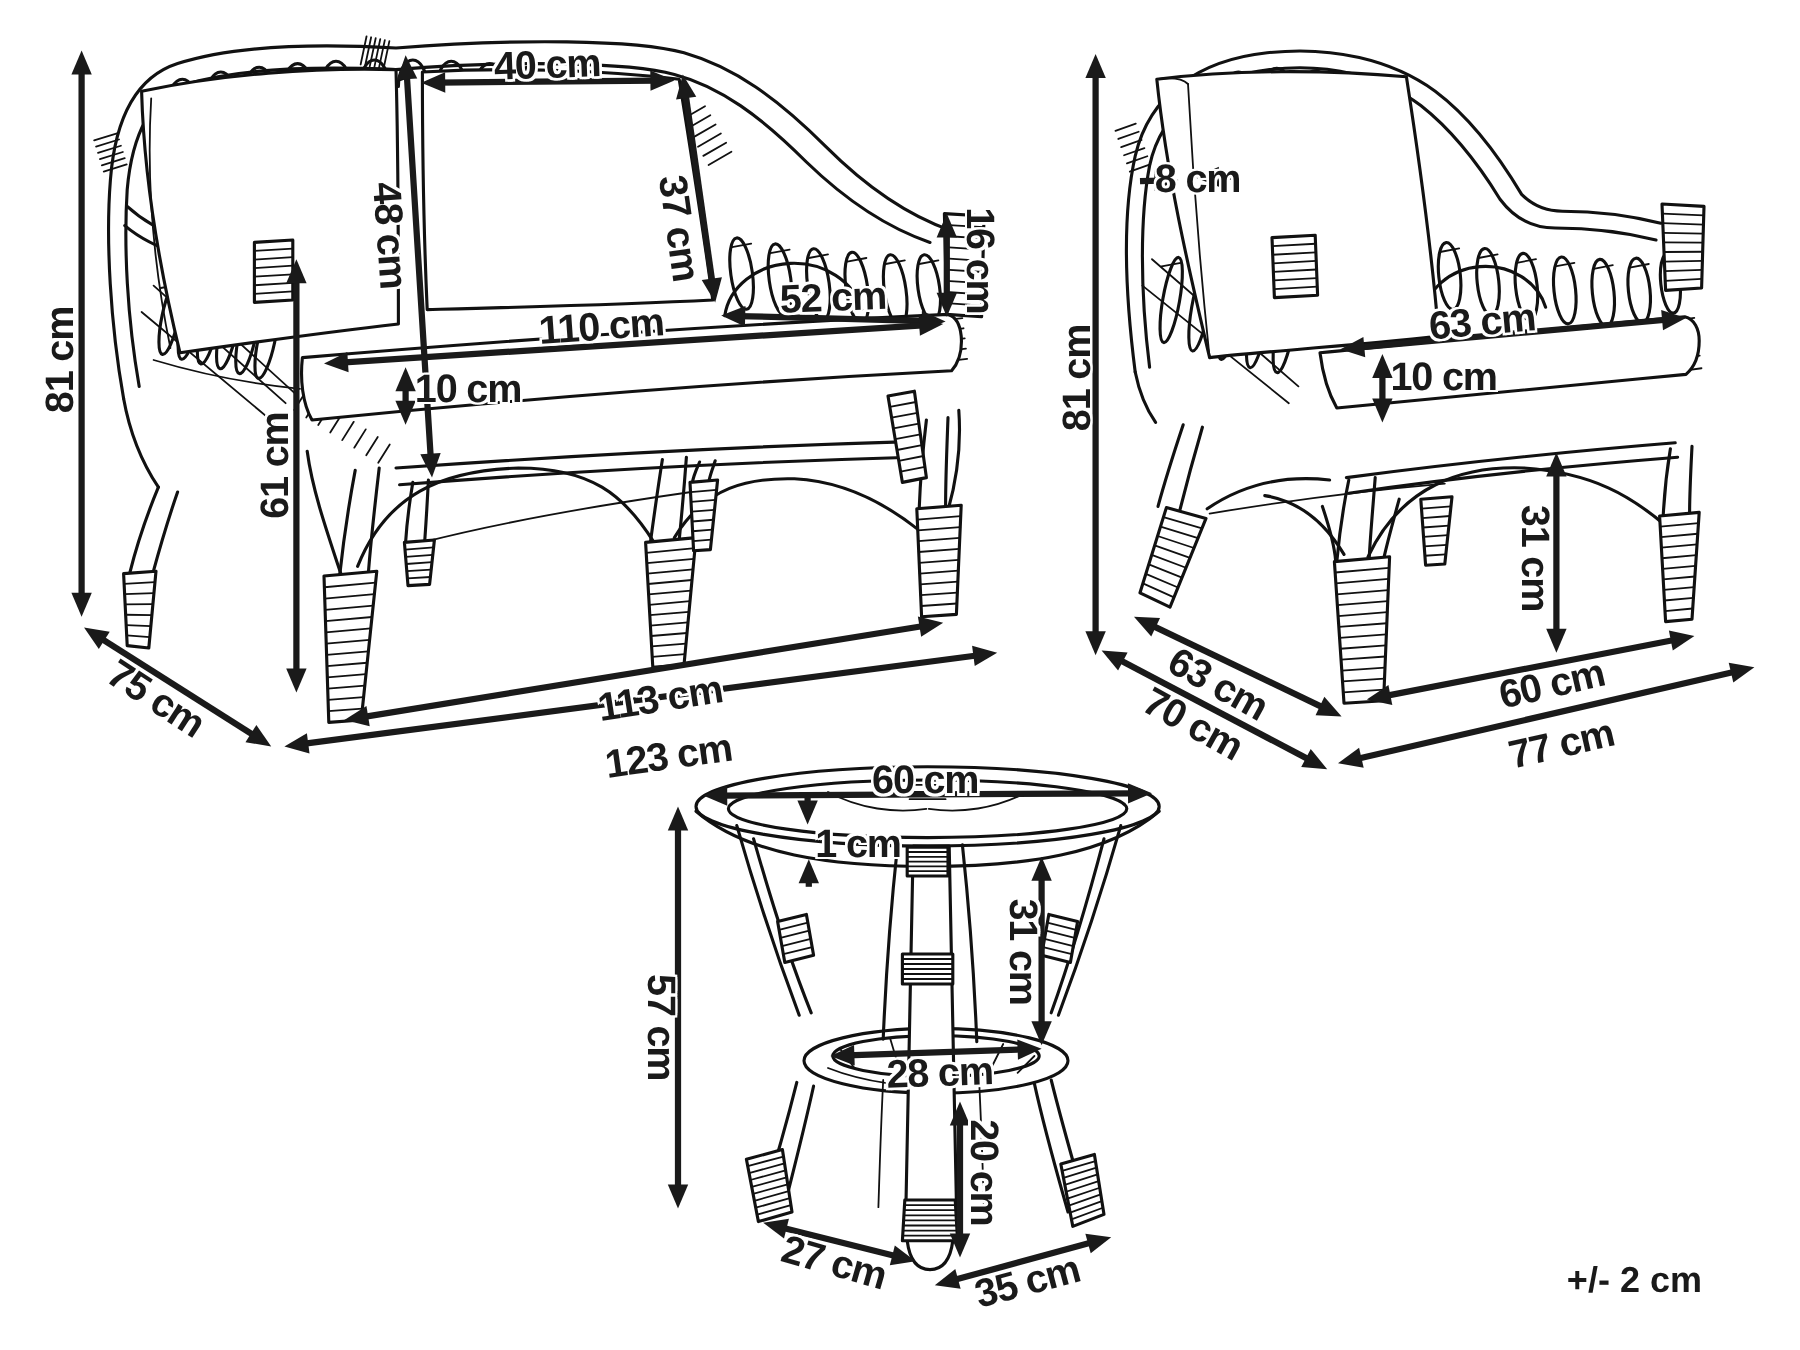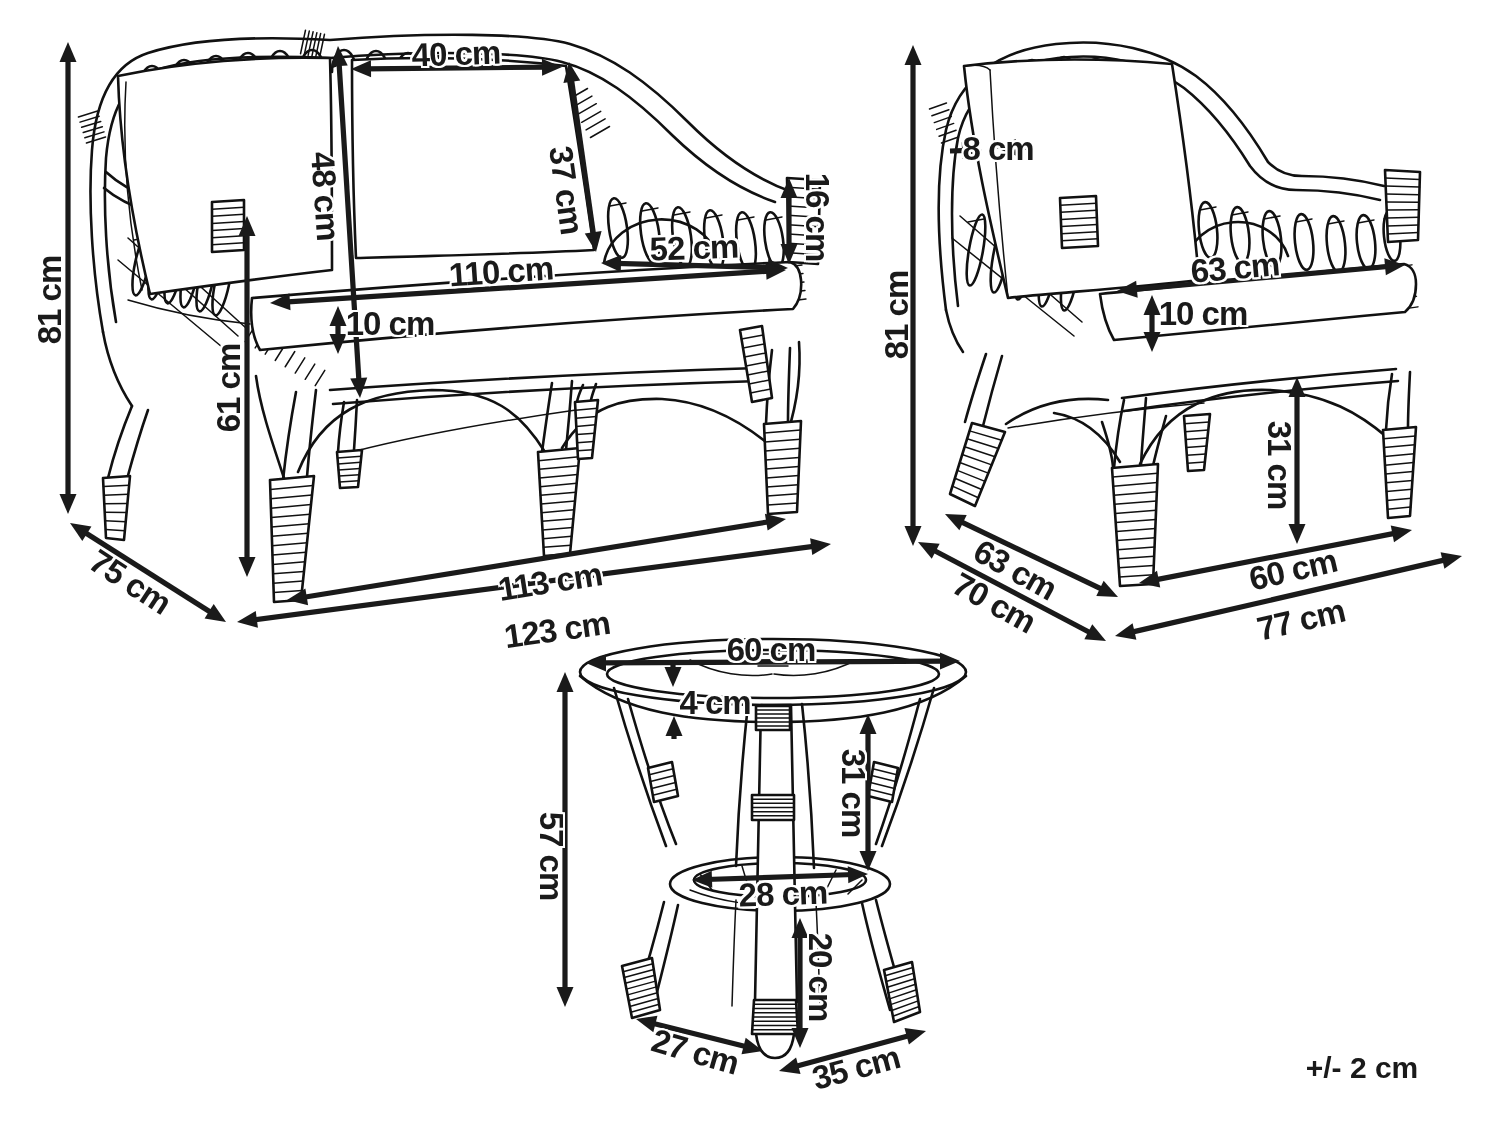--- a/index.html
+++ b/index.html
@@ -566,21 +566,21 @@
 <div class="lbl" style="left:998px;top:149px">8 cm</div>
 <div class="lbl" style="left:1235px;top:268px;--r:-5deg">63 cm</div>
 <div class="lbl" style="left:1203px;top:314px">10 cm</div>
 <div class="lbl" style="left:1279px;top:465px;--r:90deg">31 cm</div>
 <div class="lbl" style="left:1015px;top:570px;--r:29deg">63 cm</div>
 <div class="lbl" style="left:994px;top:603px;--r:29deg">70 cm</div>
 <div class="lbl" style="left:1293px;top:570px;--r:-13deg">60 cm</div>
 <div class="lbl" style="left:1301px;top:620px;--r:-13deg">77 cm</div>
 
 <div class="lbl" style="left:771px;top:650px">60 cm</div>
-<div class="lbl" style="left:715px;top:703px">4 cm</div>
+<div class="lbl" style="left:715px;top:703px">1 cm</div>
 <div class="lbl" style="left:551px;top:856px;--r:90deg">57 cm</div>
 <div class="lbl" style="left:853px;top:793px;--r:90deg">31 cm</div>
 <div class="lbl" style="left:783px;top:894px;--r:-2deg">28 cm</div>
 <div class="lbl" style="left:820px;top:977px;--r:90deg">20 cm</div>
 <div class="lbl" style="left:695px;top:1052px;--r:16deg">27 cm</div>
 <div class="lbl" style="left:856px;top:1068px;--r:-15deg">35 cm</div>
 
 <div class="lbl note" style="left:1362px;top:1068px">+/- 2 cm</div>
 
 </div>

